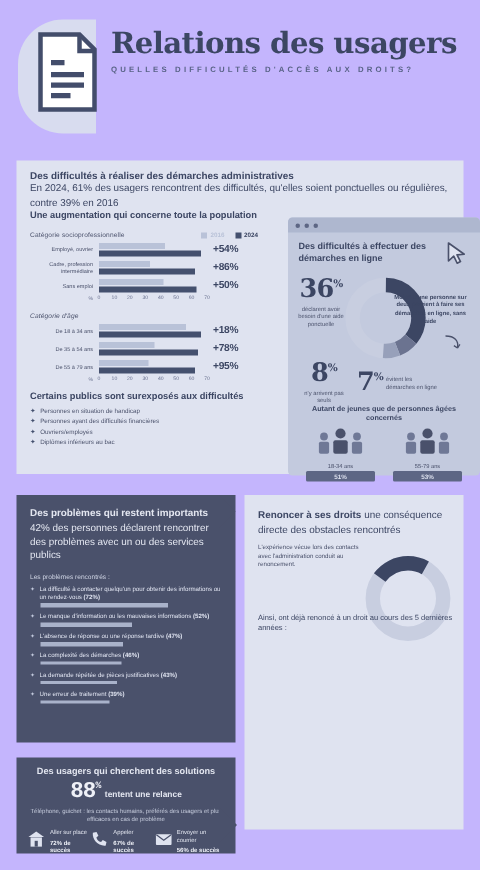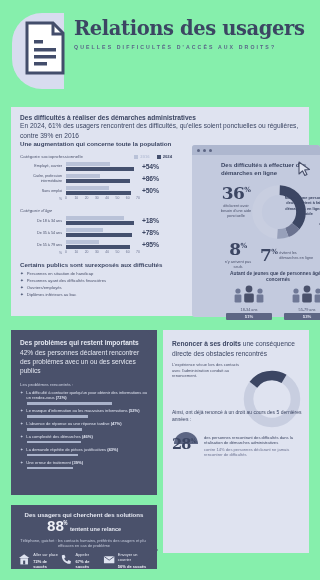--- a/index.html
+++ b/index.html
@@ -2,21 +2,21 @@
 <html lang="fr"><head>
 <meta charset="utf-8">
 <style>
   * { box-sizing: border-box; margin: 0; padding: 0; }
   html, body {
     width: 320px; height: 580px;
     font-family: "Liberation Sans", sans-serif;
     background: #ffffff;
     overflow: hidden;
   }
-  .page { position: relative; width: 320px; height: 580px; background: #86efac; }
+  .page { position: relative; width: 320px; height: 580px; background: #c4b5fd; }
 
   
   .header { position: relative; height: 103px; }
   .hdr-blob {
     position: absolute; left: 12px; top: 13px;
     width: 52px; height: 76px;
     background: #d8dcef; border-radius: 30px 0 0 30px;
   }
   .doc-icon { position: absolute; left: 24px; top: 20px; width: 42px; height: 56px; }
   .hdr-text { position: absolute; left: 74px; top: 18px; width: 240px; }
@@ -81,21 +81,21 @@
   .browser-card {
     position: absolute; left: 181px; top: 38px;
     width: 128px; height: 172px;
     background: #c3cade; border-radius: 3px;
   }
   .browser-bar {
     height: 10px; background: #aeb7cf; border-radius: 3px 3px 0 0;
     display: flex; align-items: center; gap: 3px; padding-left: 5px;
   }
   .dot { width: 3px; height: 3px; border-radius: 50%; background: #5d6684; }
-  .browser-body { position: relative; padding: 6px 7px 0 7px; height: 162px; margin-left: 22px; }
+  .browser-body { position: relative; padding: 6px 7px 0 7px; height: 162px; }
   .bc-title { font-size: 6px; font-weight: bold; color: #3c4663; line-height: 1.35; width: 86px; }
   .cursor-icon { position: absolute; right: 8px; top: 6px; }
 
   .donut-wrap { position: absolute; left: 36px; top: 28px; width: 58px; height: 58px; }
 
   .stat-36 { position: absolute; left: 4px; top: 30px; width: 36px; text-align: center; }
   .big-num {
     font-family: "DejaVu Serif", serif; font-weight: bold;
     font-size: 17px; color: #3c4663; letter-spacing: -0.6px; line-height: 1;
   }
@@ -474,27 +474,20 @@
     </div>
     <div class="sr-lead">L'expérience vécue lors des contacts avec l'administration conduit au renoncement.</div>
 
     <svg class="sr-donut" viewBox="0 0 42 42">
       <circle cx="21" cy="21" r="15.9" fill="none" stroke="#c8cee0" stroke-width="6.5"></circle>
       <circle cx="21" cy="21" r="15.9" fill="none" stroke="#3c4663" stroke-width="6.5" stroke-dasharray="23 77" stroke-dashoffset="40"></circle>
     </svg>
 
     <div class="sr-ainsi">Ainsi, ont déjà renoncé à un droit au cours des 5 dernières années :</div>
     <div class="sr-stats-wrap" id="sr-stats">
-        <div class="sr-stat">
-          <div class="sr-pill">
-            <div class="dome"></div>
-            <div class="num">28<span class="pct">%</span></div>
-          </div>
-          <div class="sr-txt">des personnes rencontrant des difficultés dans la réalisation de démarches administratives<span class="sub">contre 14% des personnes déclarant ne jamais rencontrer de difficultés</span></div>
-        </div>
       </div>
   </div>
 
   <div class="sec-sol">
     <div class="sol-title">Des usagers qui cherchent des solutions</div>
     <div class="sol-88">
       <span class="n"><span>88</span><span class="pct">%</span></span>
       <span class="lbl">tentent une relance</span>
     </div>
     <div class="sol-note">Téléphone, guichet : les contacts humains, préférés des usagers et plus efficaces en cas de problème</div>

